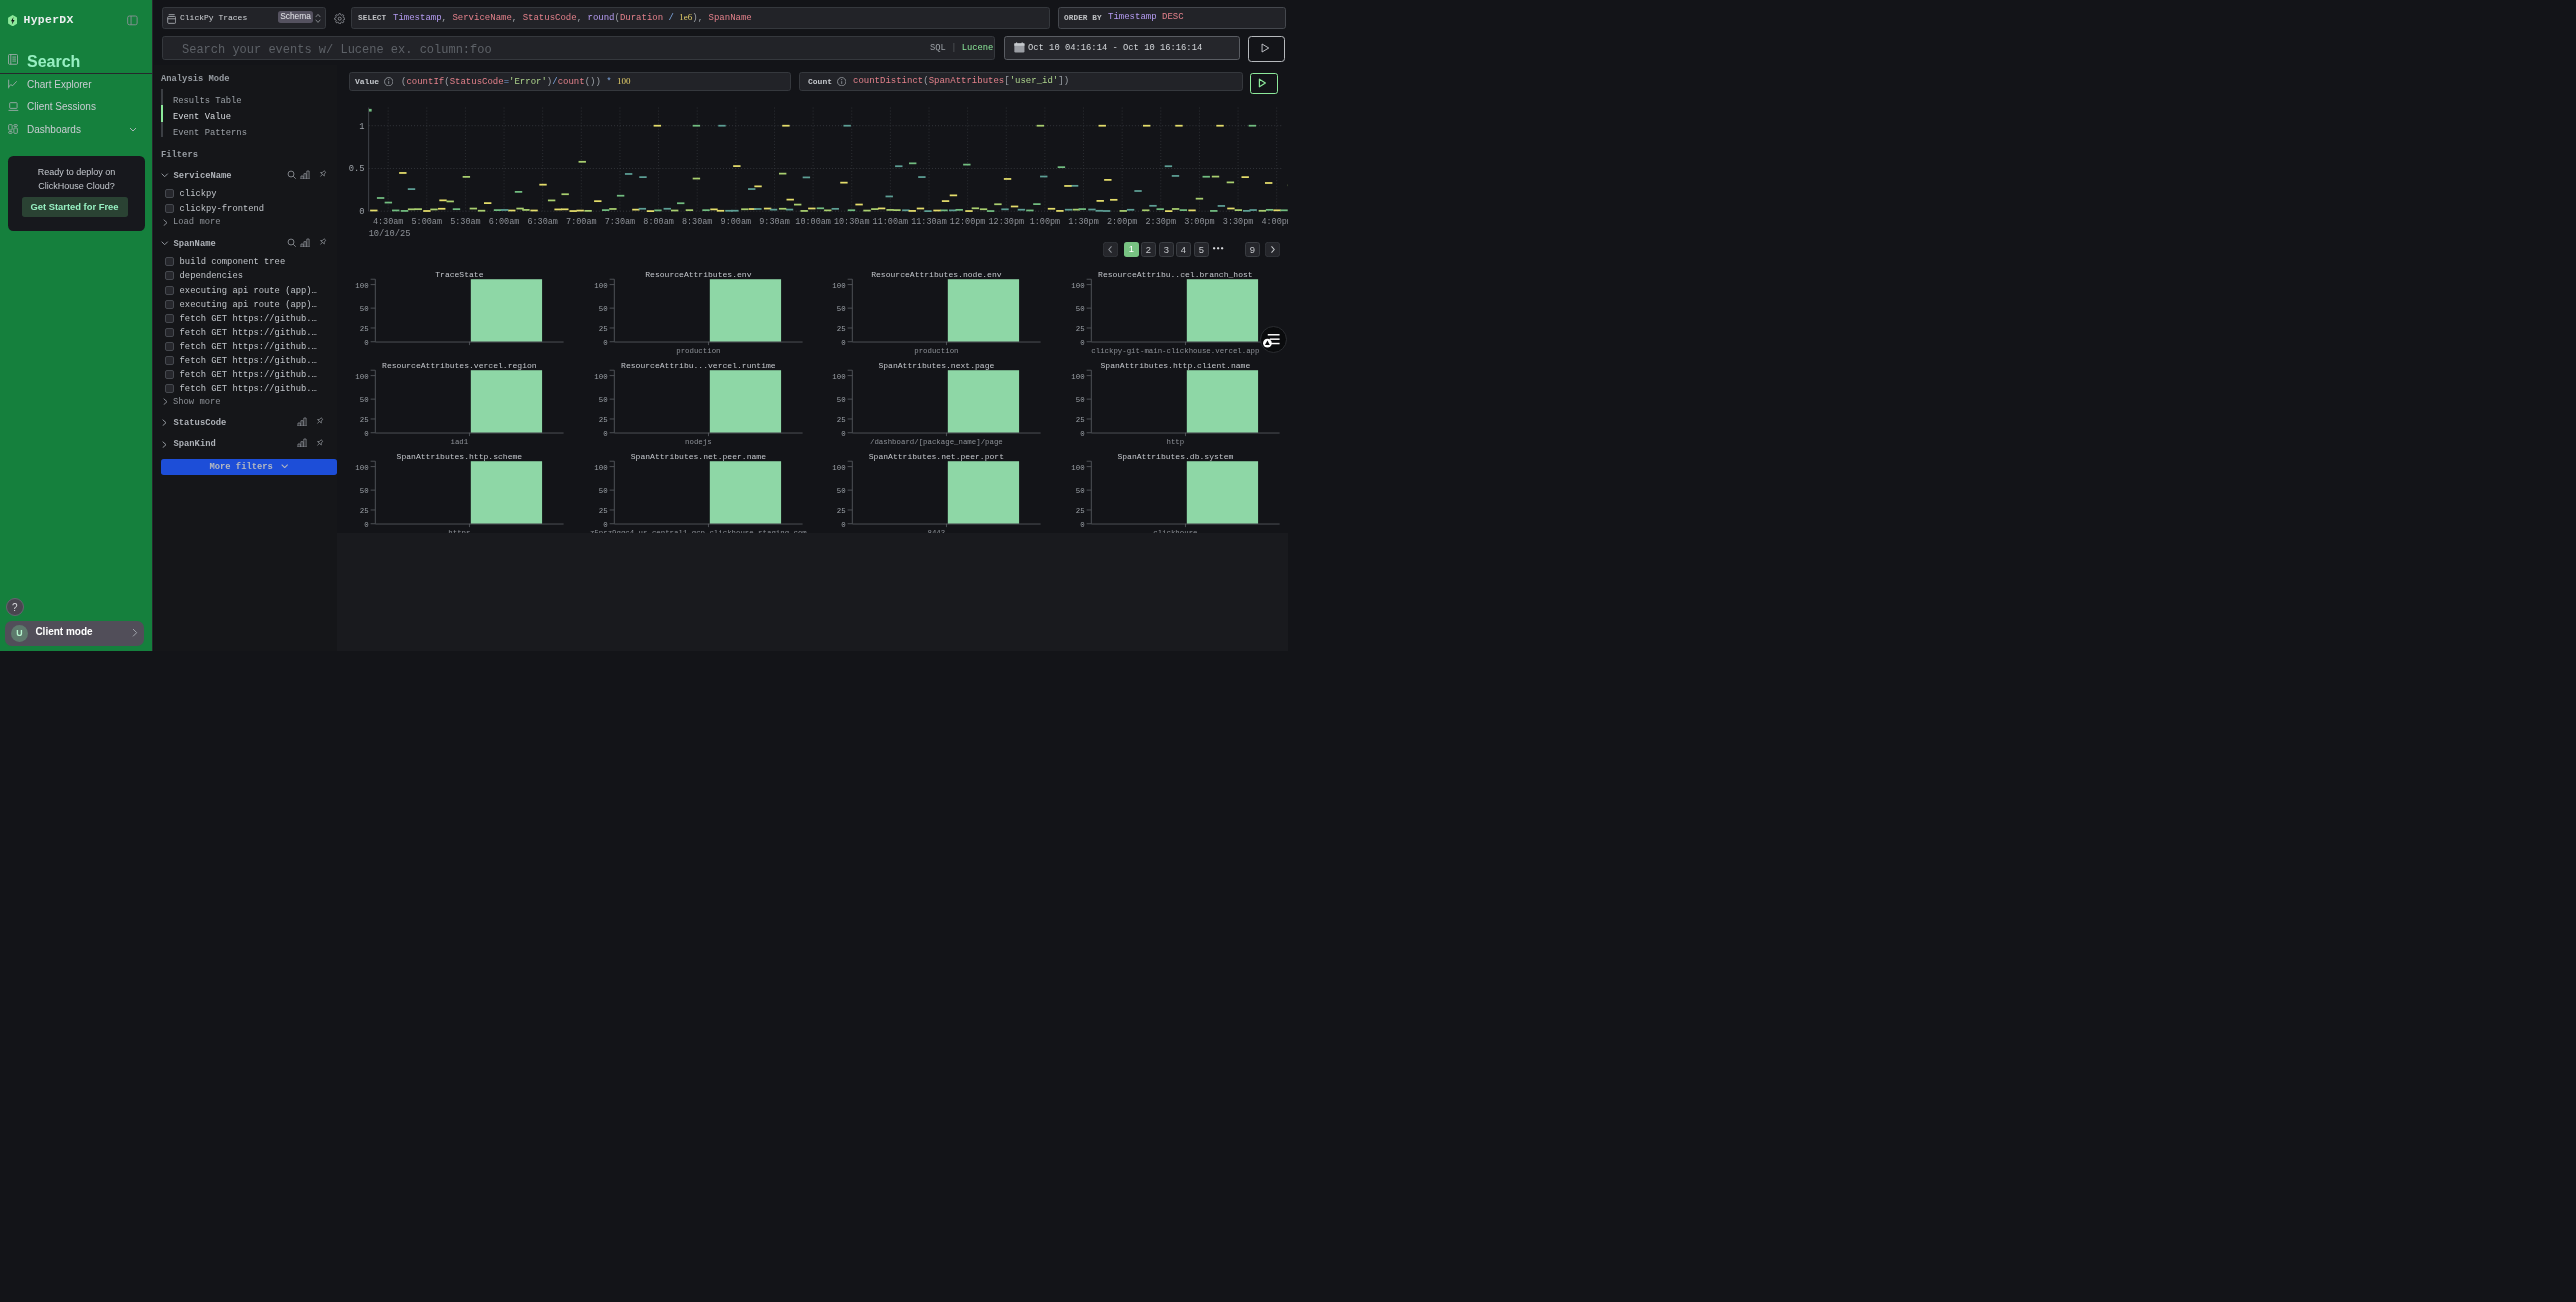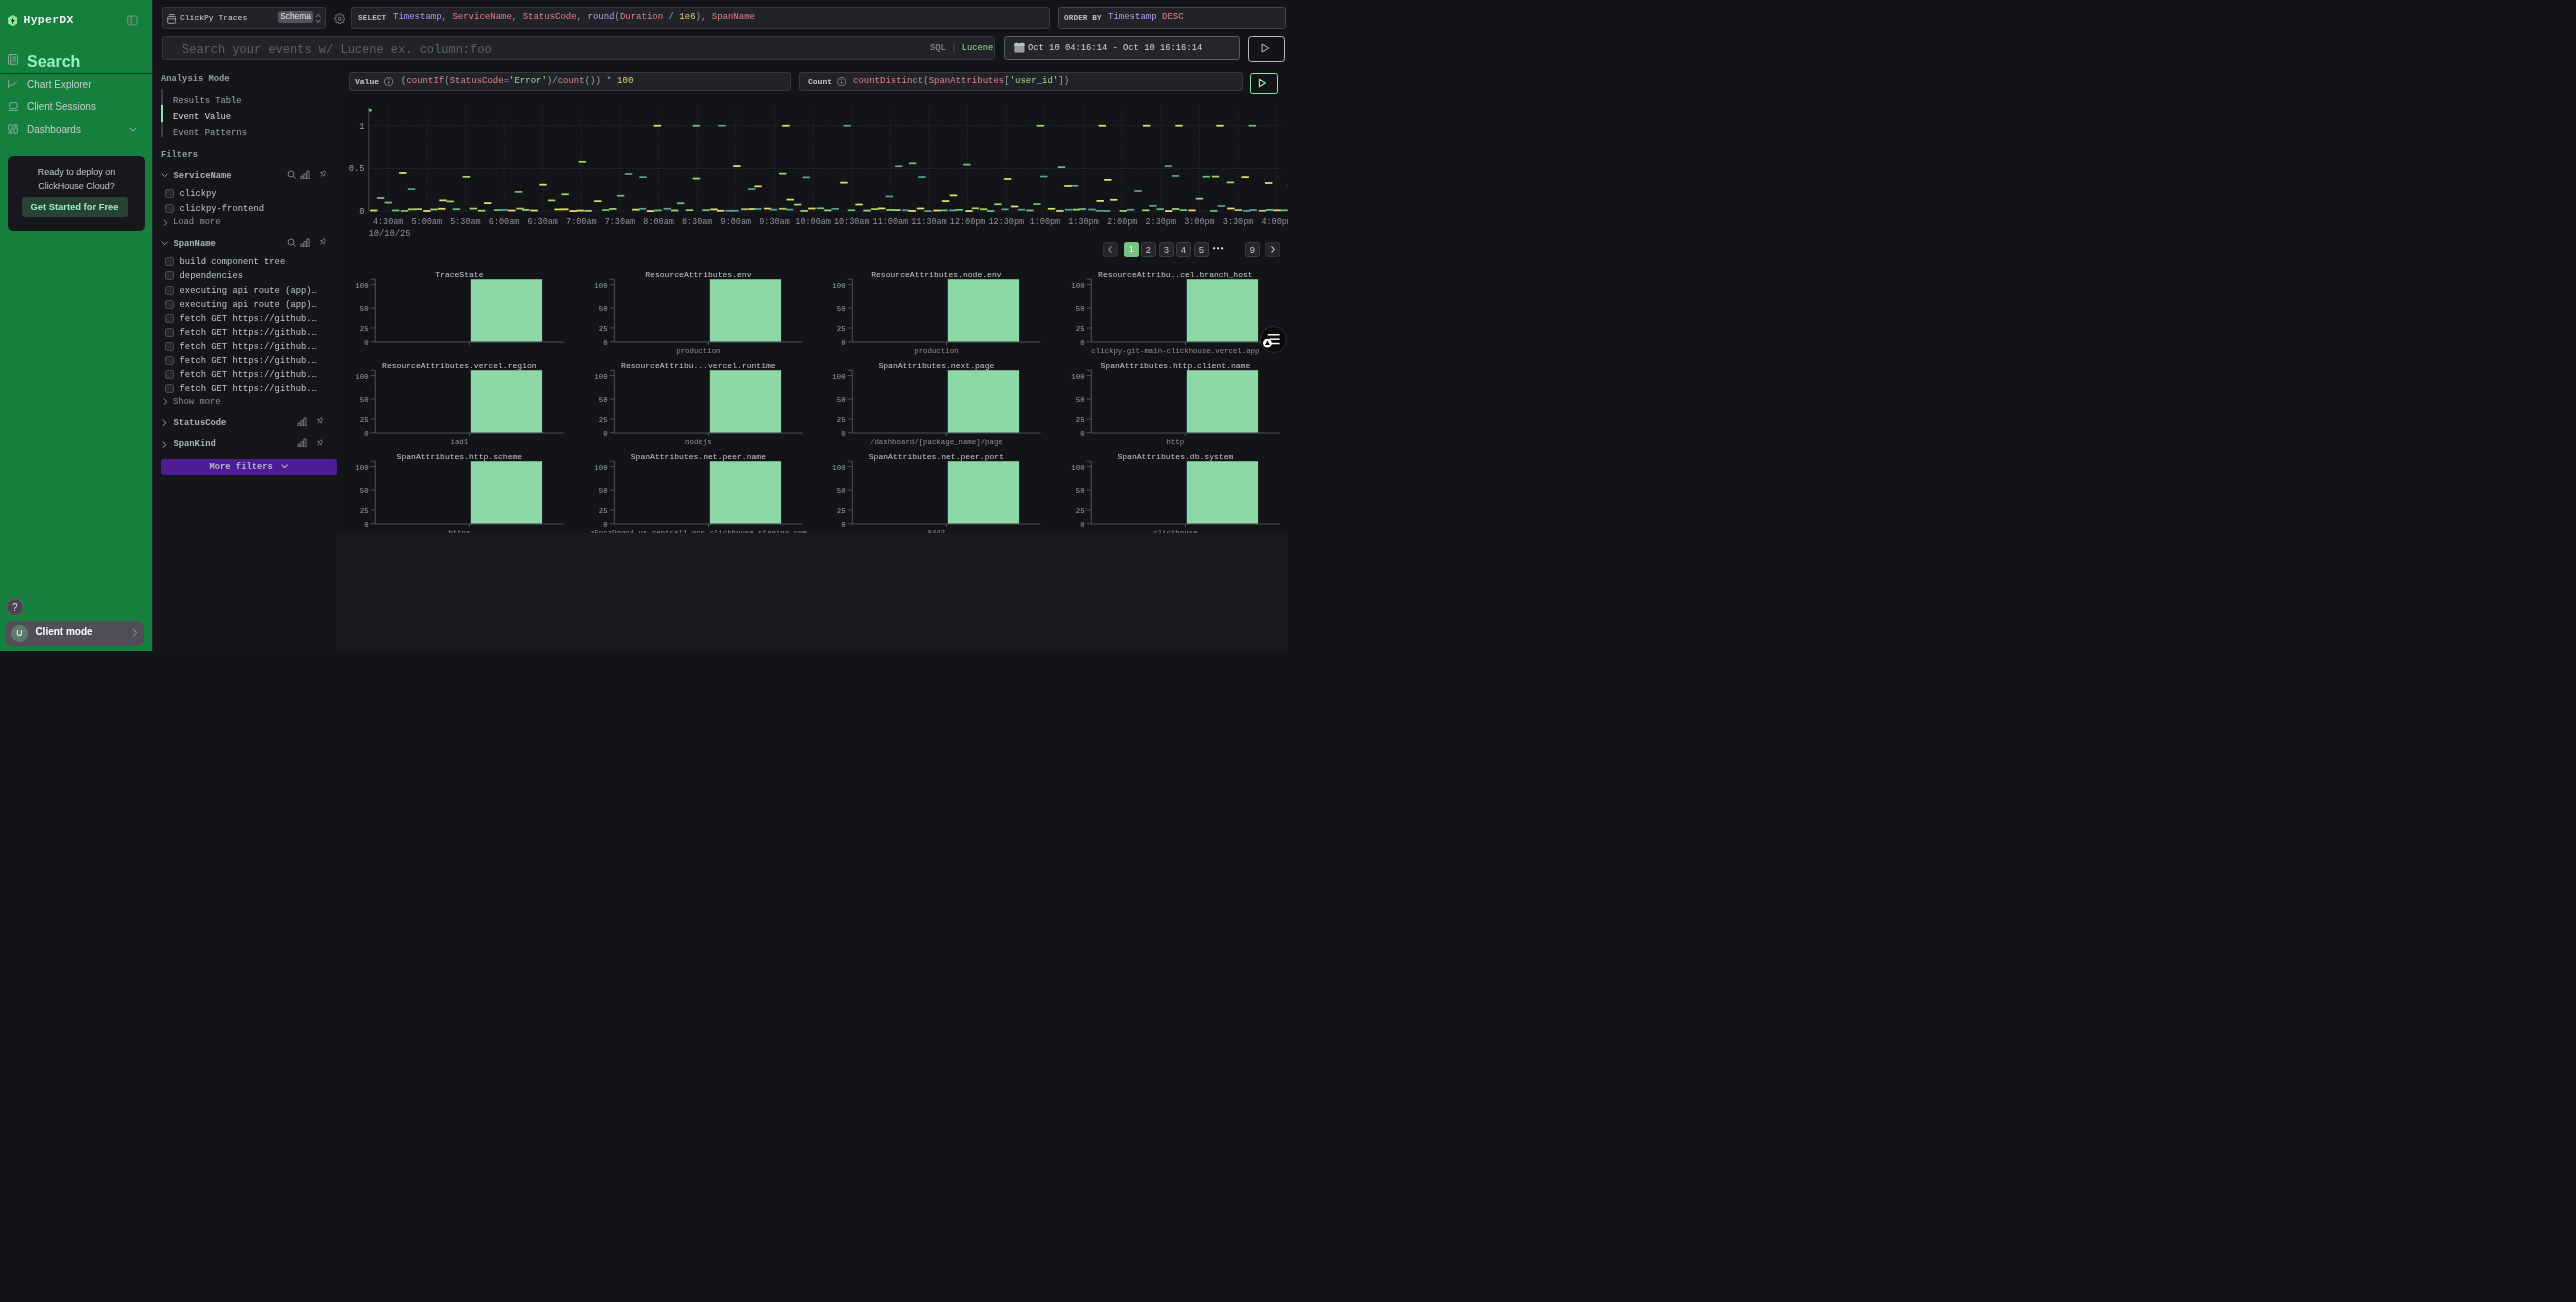--- a/index.html
+++ b/index.html
@@ -7,21 +7,21 @@
   body { font-family:"Liberation Sans", sans-serif; position:relative; }
   .mono { font-family:"Liberation Mono", monospace; }
   .abs { position:absolute; }
   #sidebar { position:absolute; left:0; top:0; width:153px; height:651px; background:#15803d; border-right:0.7px solid #26282c; }
   .navtxt { font-size:10px; color:#c9ccd2; }
   #filterpanel { position:absolute; left:154px; top:65px; width:183px; height:586px; background:#151619;padding-left:8px; }
   .inputbox { position:absolute; background:#25262b; border:0.7px solid #383b40; border-radius:2.7px; }
   .ghostbox { position:absolute; background:#1e1f24; border:0.7px solid #4c4f55; border-radius:2.7px; }
   .sy-p { color:#b49bf1; }
   .sy-r { color:#e2808a; }
-  .sy-y { color:#e5cf6a; }
+  .sy-y { color:#e5cf6a;font-family:Liberation Serif, serif; }
   .sy-g { color:#aed48d; }
   .sy-b { color:#7ea6df; }
   .sy-d { color:#9ba0a6; }
   .fhead { font-family:"Liberation Mono",monospace; font-weight:bold; font-size:8.8px; color:#989da3; }
   .fitem { font-family:"Liberation Mono",monospace; font-size:8.8px; color:#c2c6cb; }
   .cbox { position:absolute; width:8.8px; height:8.8px; background:#26272c; border:0.7px solid #46494f; border-radius:2px; }
 </style>
 </head>
 <body>
 <div id="sidebar">
@@ -233,21 +233,21 @@
       <path d="M10.3 13.5 L10.3 1.5 L13.6 1.5 L13.6 13.5"></path>
       <line x1="0.5" y1="13.5" x2="14.5" y2="13.5"></line>
     </svg>
   <svg class="abs" style="left:161px;top:373px" width="9.4" height="10" viewBox="0 0 24 24" fill="none" stroke="#8d9197" stroke-width="1.8">
       <g transform="rotate(42 12 12)">
         <path d="M9 3.5 L15 3.5 L15 9.5 L18.5 13 L5.5 13 L9 9.5 Z"></path>
         <line x1="12" y1="13" x2="12" y2="20.5"></line>
       </g>
     </svg>
 
-  <div class="abs" style="left:6.7px;top:394px;width:176px;height:16px;background:#4c1d95;border-radius:2.7px;text-align:center">
+  <div class="abs" style="left:6.7px;top:394px;width:176px;height:16px;background:#1d4ed8;border-radius:2.7px;text-align:center">
     <span class="mono" style="font-size:8.8px;font-weight:bold;color:#b6bac0;line-height:16px">More filters</span>
     <svg style="display:inline-block;margin-left:4.7px;vertical-align:middle" width="7.4" height="4.7" viewBox="0 0 11 7" fill="none" stroke="#b6bac0" stroke-width="1.5">
         <path d="M1 1 L5.5 5.5 L10 1"></path>
       </svg>
   </div>
 </div>
 
 <div class="inputbox" style="left:349px;top:72px;width:442px;height:19px;background:#222328;border-color:#35383d"></div>
 <div class="abs mono" style="left:355px;top:77px;font-size:8px;font-weight:bold;color:#c6c9ce">Value</div>
 <svg class="abs" style="left:384px;top:77px" width="9.4" height="9.4" viewBox="0 0 14 14" fill="none" stroke="#9b9fa5" stroke-width="1.2">

